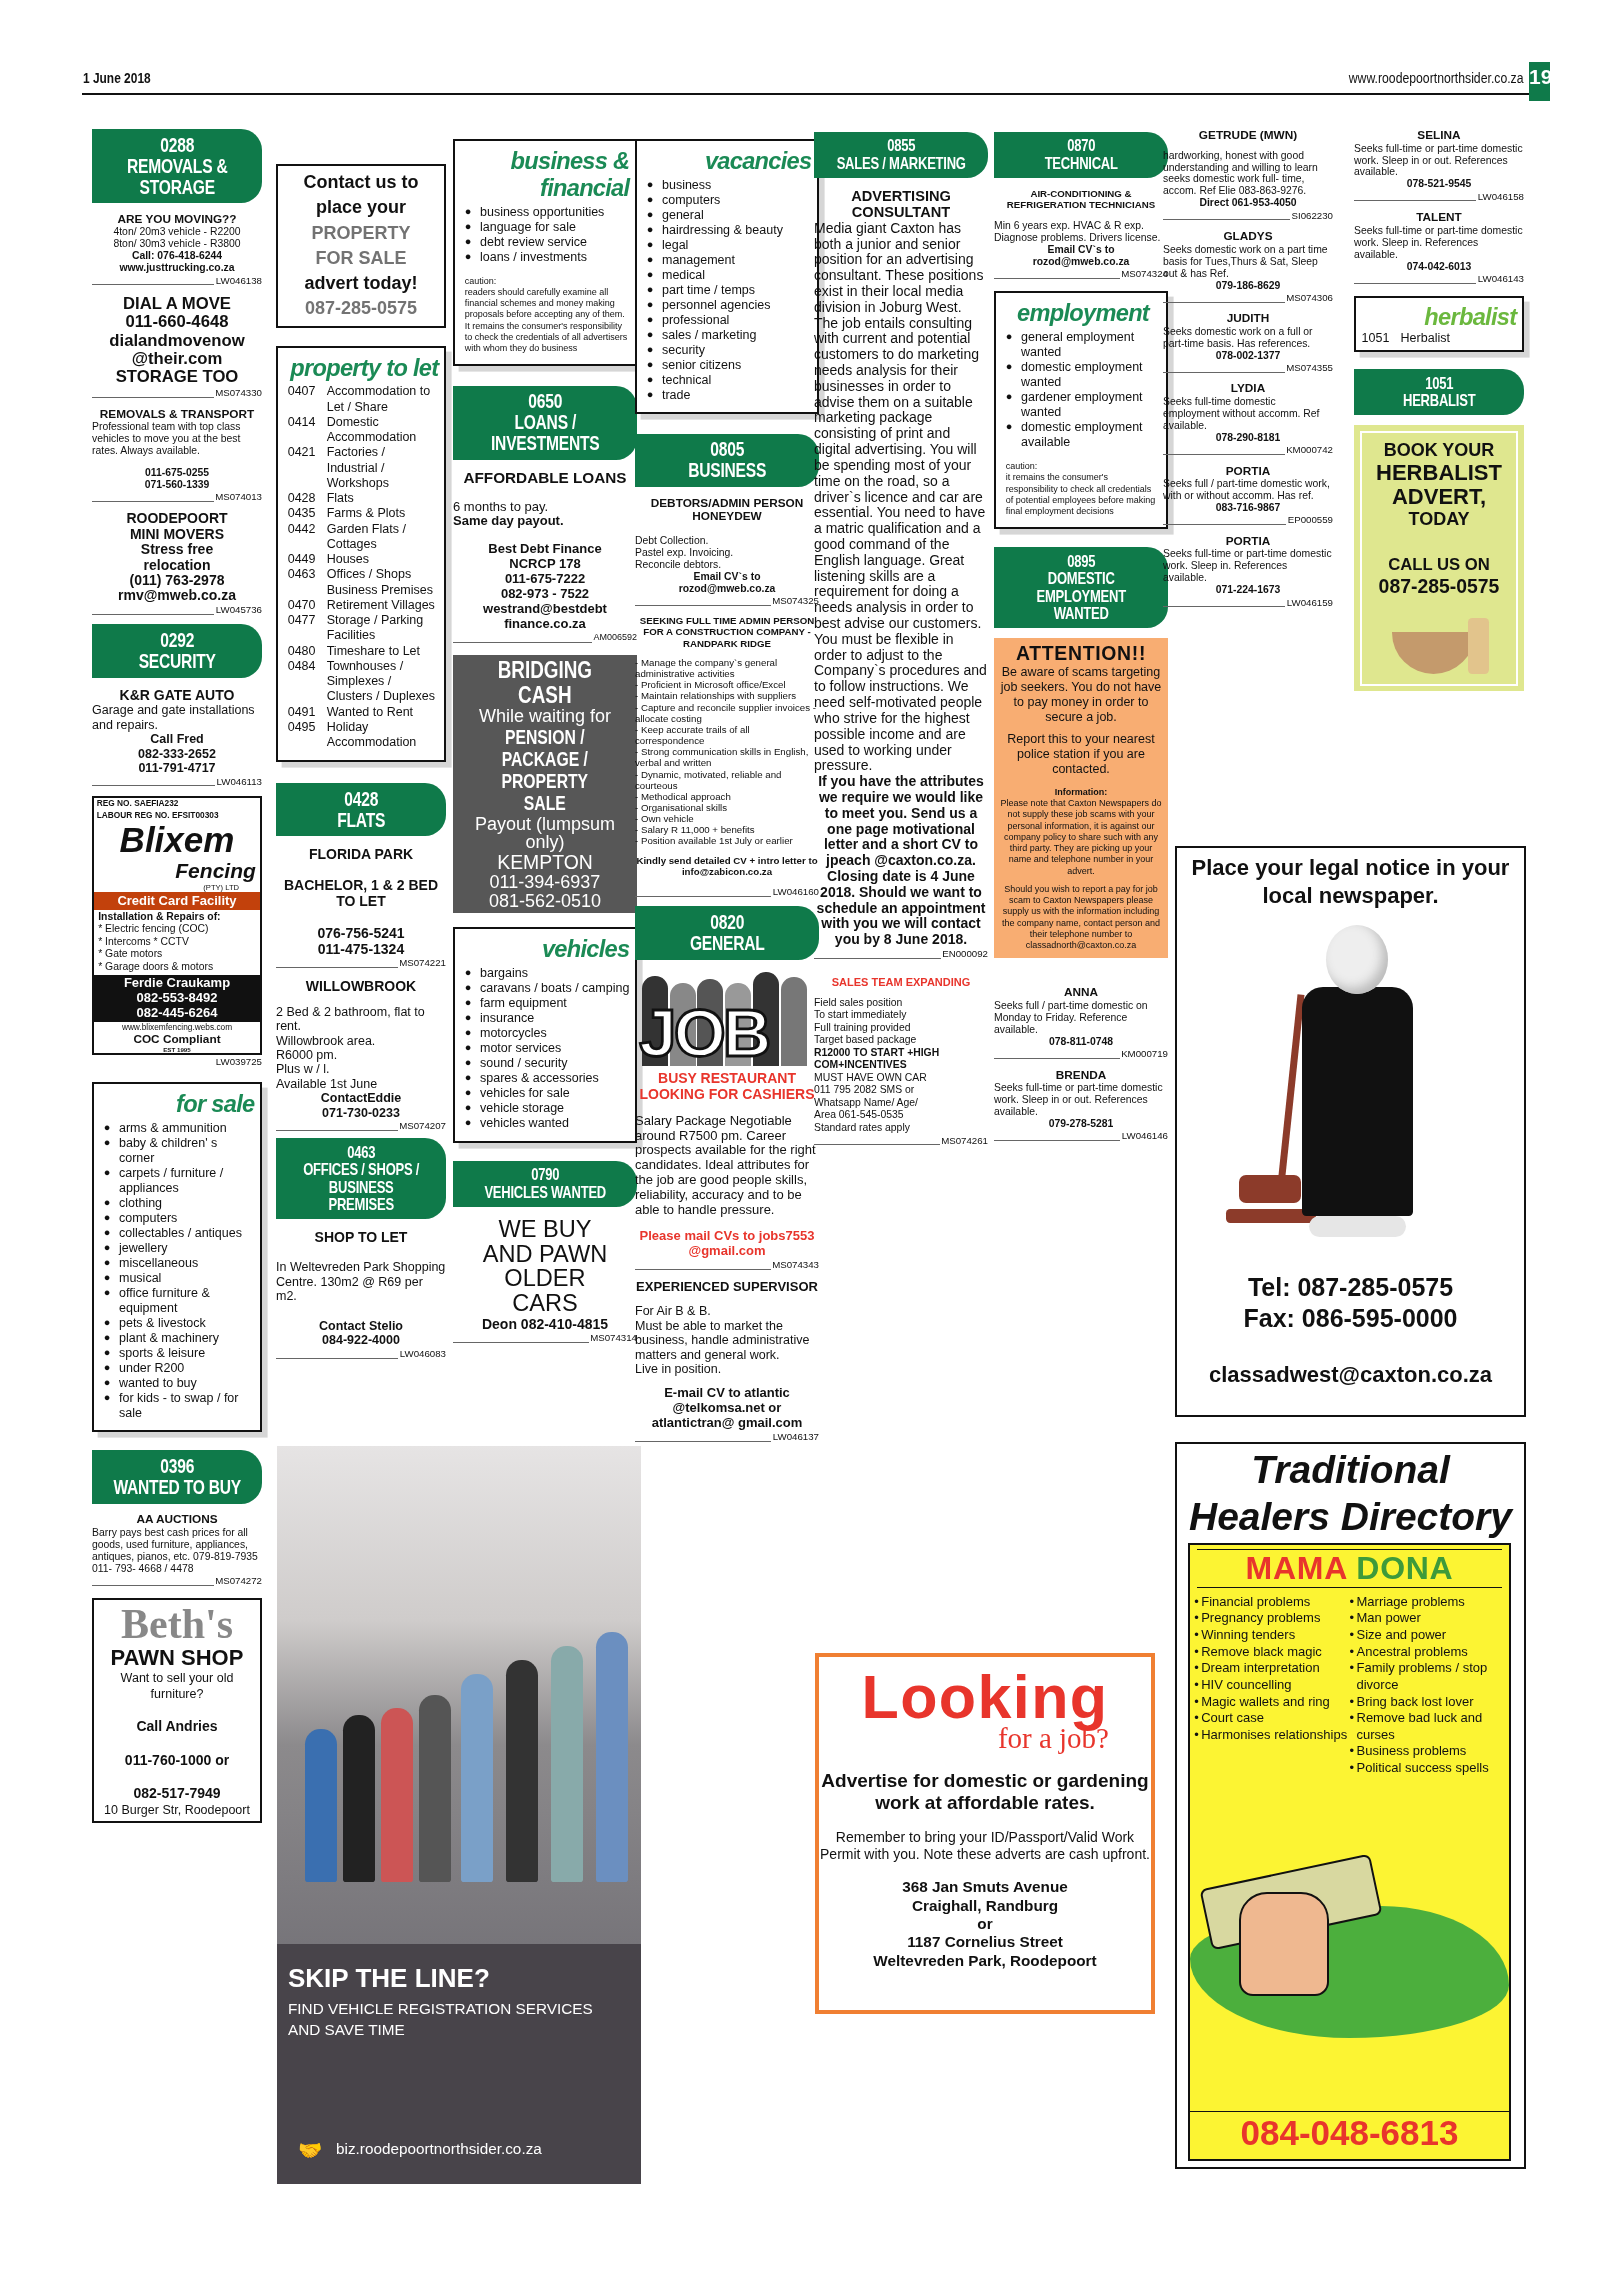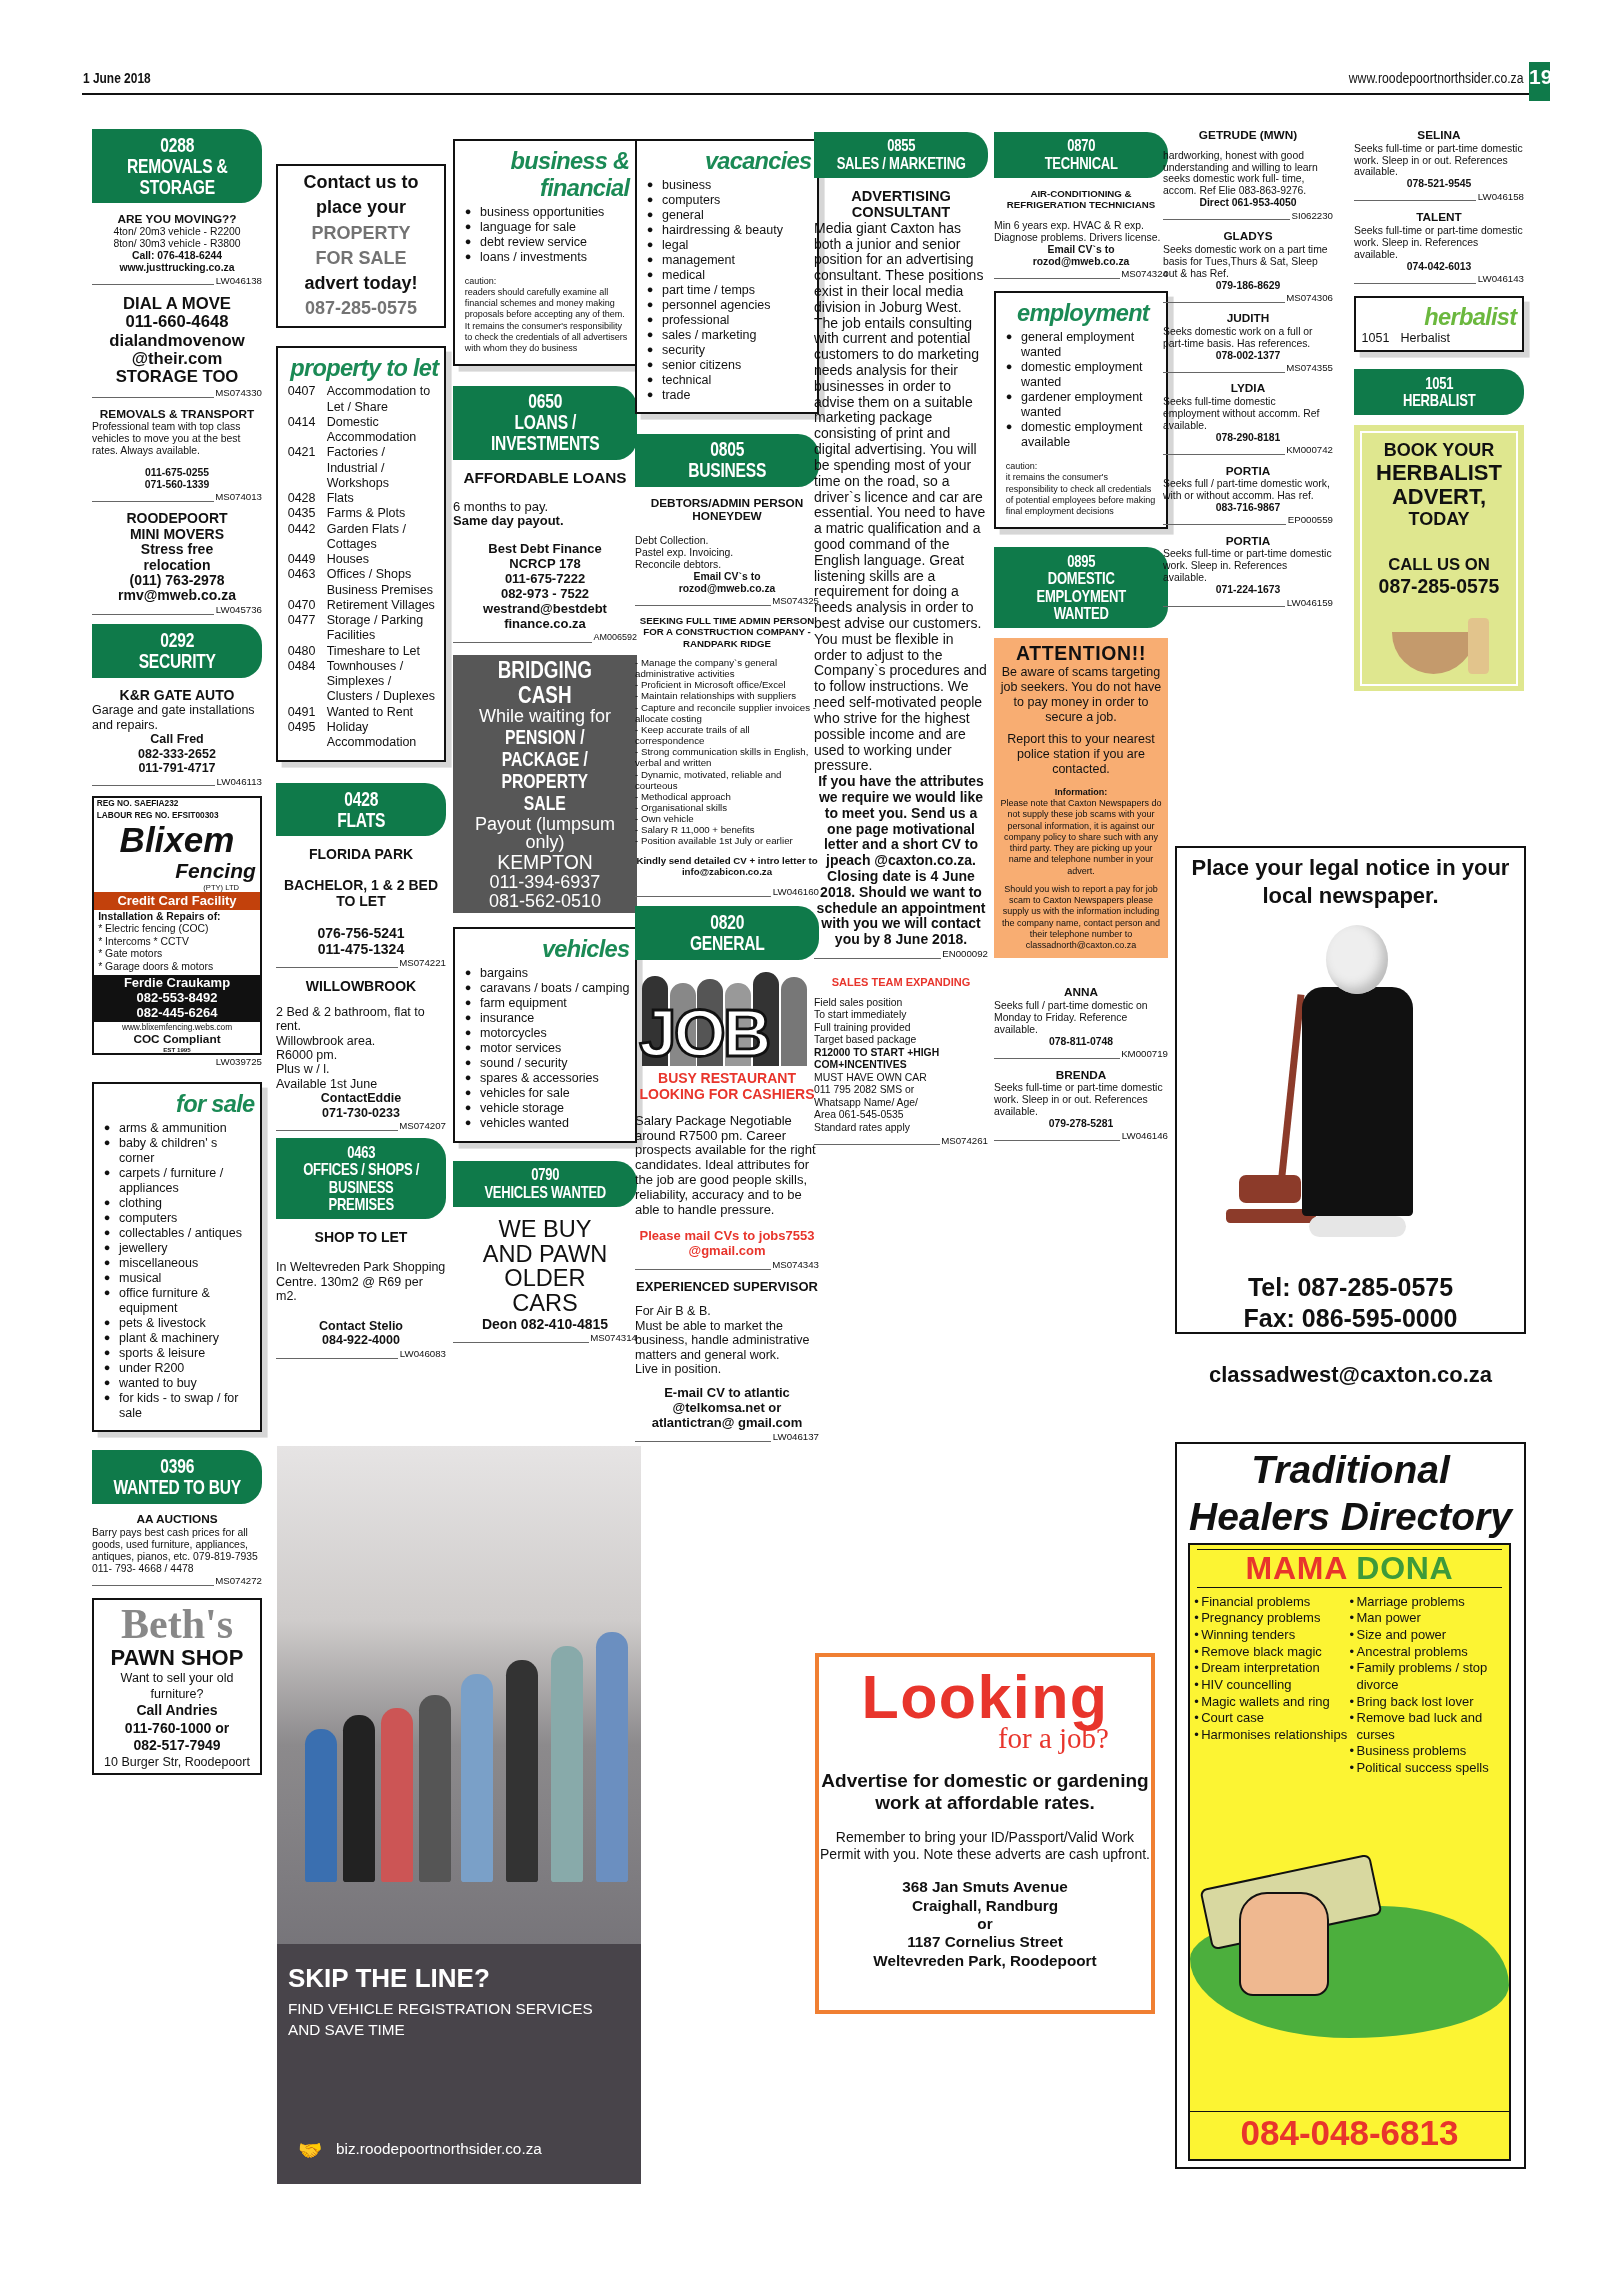--- a/index.html
+++ b/index.html
@@ -62,21 +62,21 @@
   .blixem .svc { padding: 1.4px 4.2px; font-size: 10.4px; line-height: 1.2; }
   .blixem .owner { background: #111; color: #fff; text-align: center; font-weight: bold; font-size: 13px; line-height: 1.15; padding: 1.4px 0; }
   .blixem .web { text-align: center; font-size: 8.3px; }
   .blixem .coc { text-align: center; font-weight: bold; font-size: 11.8px; }
   .blixem .est { text-align: center; font-weight: bold; font-size: 6.2px; }
 
   .beths { border: 2.1px solid #111; text-align: center; margin-top: 12.5px; padding: 2.8px; }
   .beths .logo { font-family: "Liberation Serif", serif; font-weight: bold; color: #888; font-size: 42px; line-height: 1; }
   .beths .pawn { font-weight: bold; font-size: 22px; }
   .beths .t { font-size: 12.5px; line-height: 1.25; }
-  .beths .tb { font-weight: bold; font-size: 14px; line-height: 1.25; }
+  .beths .tb { font-weight: bold; font-size: 14px; line-height: 1.25; margin-top: 16px; }
 
   .photo-ad { position: absolute; left: 277px; top: 1446px; width: 364px; height: 738px; background: #48444a; }
   .photo { position: absolute; left: 0; top: 0; width: 100%; height: 498px; background: linear-gradient(180deg, #e6e4e4 0%, #cfcccb 35%, #8c8a8c 60%, #77757a 100%); overflow: hidden; }
   .photo .person { position: absolute; bottom: 62px; width: 32px; border-radius: 15.3px 15.3px 2.8px 2.8px; }
   .skip-title { position: absolute; left: 11px; top: 517px; color: #fff; font-weight: bold; font-size: 26px; }
   .skip-sub { position: absolute; left: 11px; top: 552px; color: #fff; font-size: 15.3px; line-height: 1.4; width: 333px; }
   .skip-url { position: absolute; left: 59px; top: 694px; color: #fff; font-size: 15.3px; }
   .handshake { position: absolute; left: 21px; top: 693px; color: #fff; font-size: 19.4px; }
 
   .job-graphic { margin-top: 8.3px; height: 97px; position: relative; }
@@ -99,21 +99,21 @@
   .herb-ad { background: #dfe78f; padding: 5.6px; margin-top: 9.7px; }
   .herb-ad .inner { border: 2.1px solid #fff; text-align: center; padding: 7px 2.8px 2.8px; font-weight: bold; }
   .herb-ad .h1 { font-size: 18px; }
   .herb-ad .h2 { font-size: 22px; line-height: 1.1; }
   .herb-ad .h3 { font-size: 16.7px; margin-top: 25px; }
   .herb-ad .h4 { font-size: 19.4px; }
   .herb-ad .pot { height: 83px; position: relative; }
   .herb-ad .pot .bowl { position: absolute; left: 28px; bottom: 7px; width: 83px; height: 42px; border-radius: 0 0 42px 42px; background: #c49a6c; }
   .herb-ad .pot .jar { position: absolute; left: 104px; bottom: 7px; width: 21px; height: 56px; background: #e2c48c; border-radius: 4.2px; }
 
-  .legal { position: absolute; left: 1175px; top: 846px; width: 351px; height: 488px; border: 2.1px solid #111; text-align: center; background: #fff; }
+  .legal { position: absolute; left: 1175px; top: 846px; width: 351px; height: 571px; border: 2.1px solid #111; text-align: center; background: #fff; }
   .legal .l1 { font-weight: bold; font-size: 22px; line-height: 1.3; margin-top: 5.6px; }
   .legal .figure { position: relative; height: 361px; }
   .legal .head { position: absolute; left: 149px; top: 14px; width: 62px; height: 69px; border-radius: 50%; background: #eee; box-shadow: inset -5.6px -5.6px 11px #bbb; }
   .legal .robe { position: absolute; left: 125px; top: 76px; width: 111px; height: 229px; background: #111; border-radius: 21px 21px 4.2px 4.2px; }
   .legal .gavel-handle { position: absolute; left: 110px; top: 83px; width: 7px; height: 201px; background: #8c3b2a; transform: rotate(6deg); }
   .legal .gavel-head { position: absolute; left: 62px; top: 264px; width: 62px; height: 28px; background: #8c3b2a; border-radius: 7px; }
   .legal .gavel-base { position: absolute; left: 49px; top: 298px; width: 90px; height: 14px; background: #8c3b2a; border-radius: 4.2px; }
   .legal .feet { position: absolute; left: 132px; top: 305px; width: 97px; height: 21px; background: #e6e6e6; border-radius: 10.4px; }
   .legal .l2 { font-weight: bold; font-size: 25px; line-height: 1.25; }
   .legal .l3 { font-weight: bold; font-size: 22px; margin-top: 28px; }

